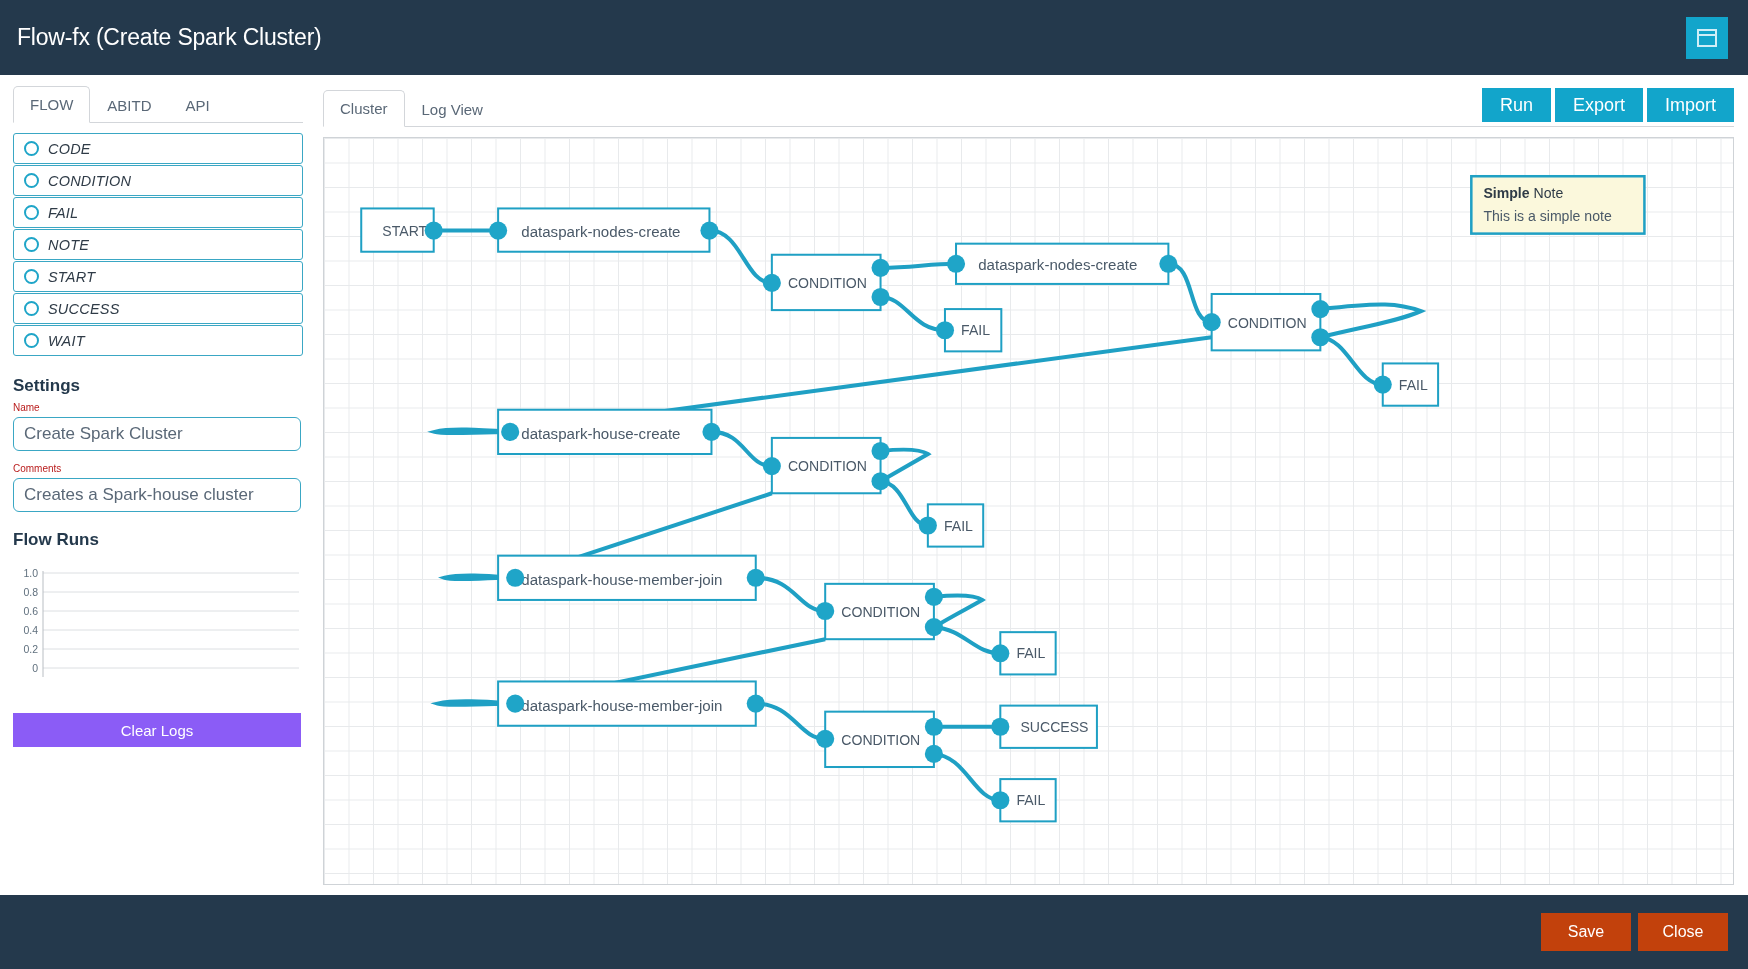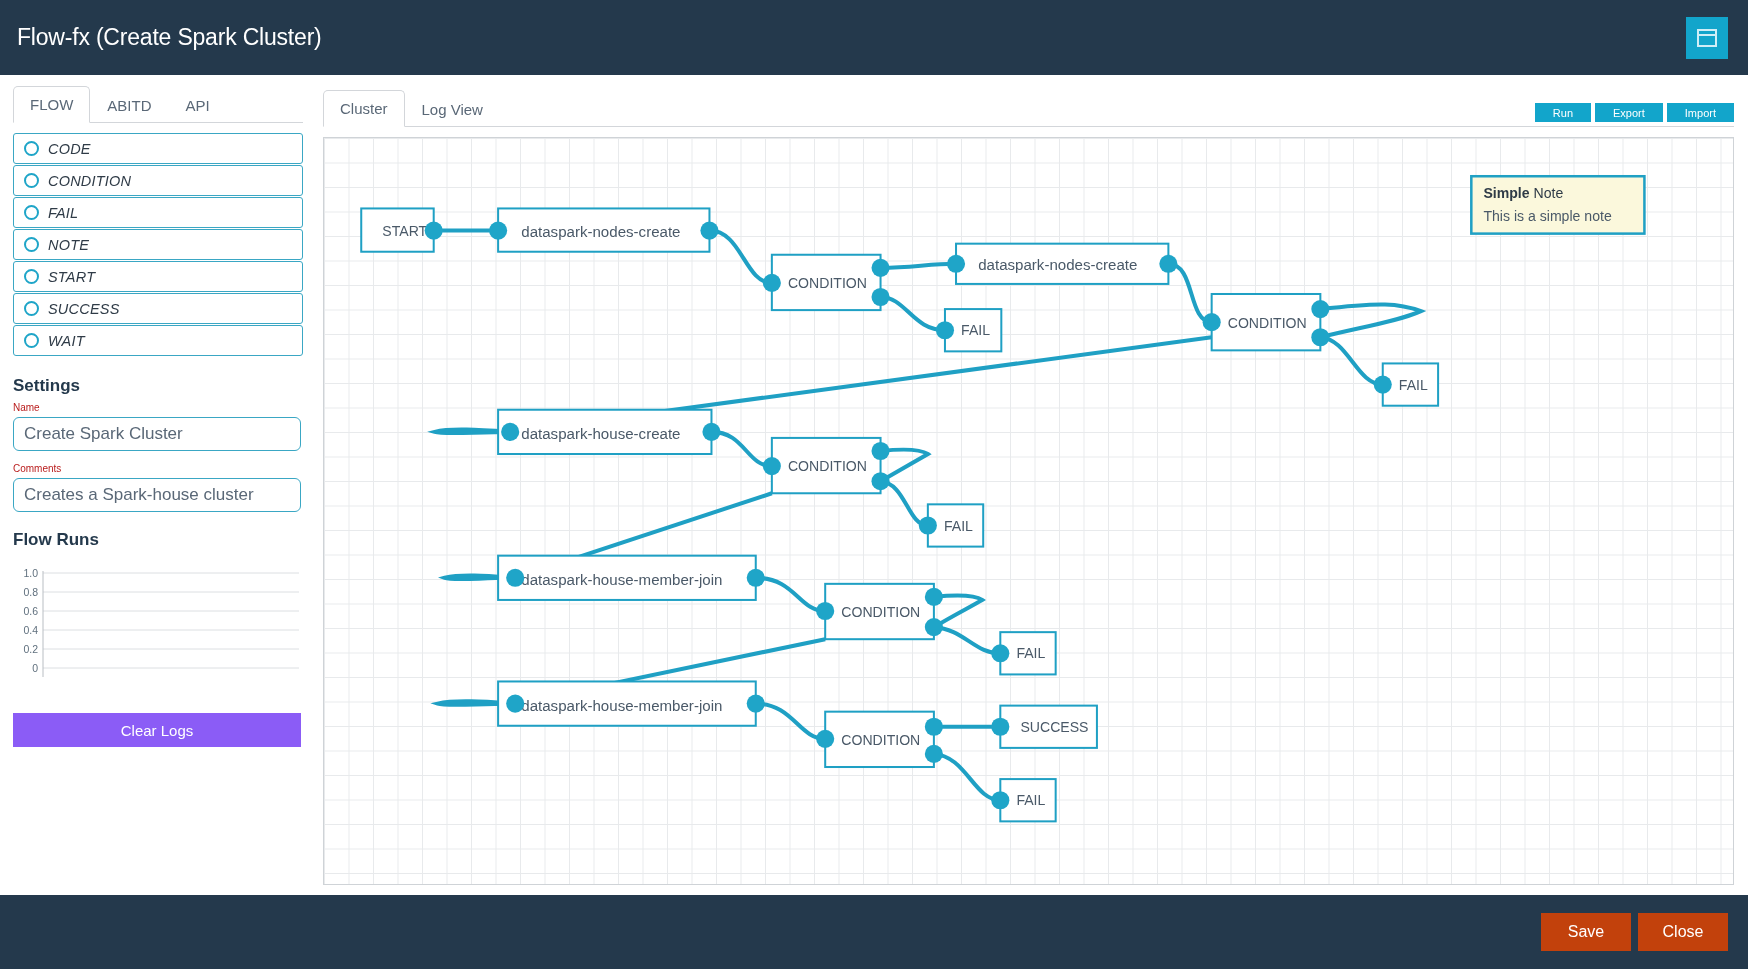--- a/index.html
+++ b/index.html
@@ -186,23 +186,23 @@
     height: 40px;
     border-bottom: 1px solid #d3d6da;
     position: relative;
   }
   .designer-tabs { display: flex; align-items: flex-end; }
   .action-btns { display: flex; gap: 4px; padding-bottom: 4px; }
   .action-btn {
     background: #12a5cb;
     color: #fff;
     border: none;
-    height: 19px;
+    height: 34px;
     padding: 0 18px;
-    font-size: 11px;
+    font-size: 18px;
     font-family: "Liberation Sans", sans-serif;
     cursor: pointer;
   }
 
   .canvas-wrap {
     flex: 1 1 auto;
     margin-top: 10px;
     margin-bottom: 10px;
     border: 1px solid #cfd3d7;
     background: #ffffff;

